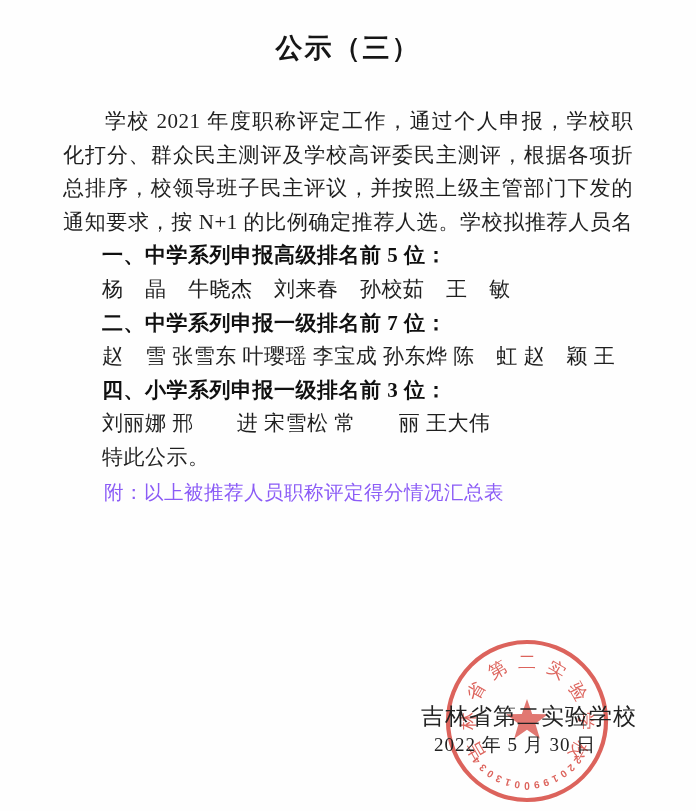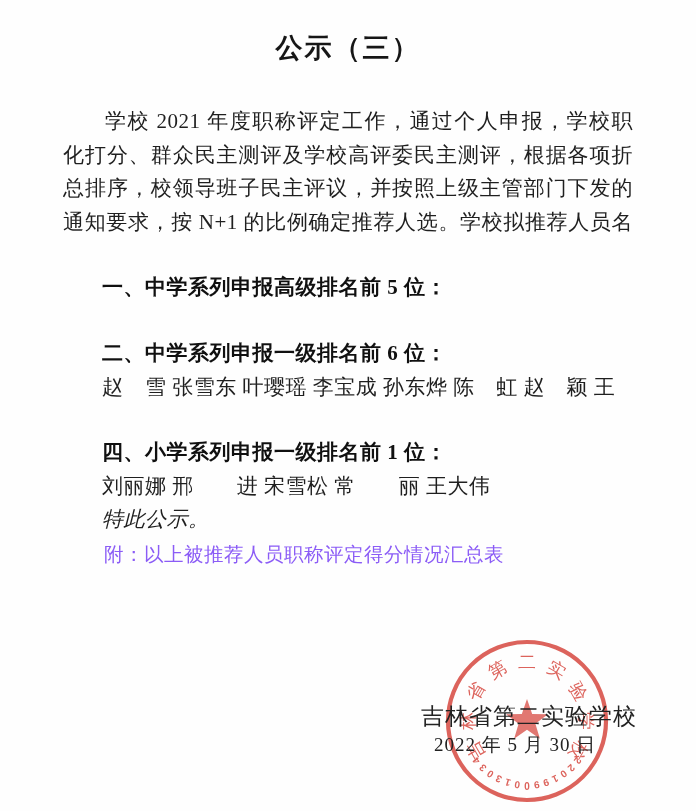--- a/index.html
+++ b/index.html
@@ -24,29 +24,29 @@
   }
   .para-line{
     text-align:justify;
     text-align-last:justify;
     height:33.6px;overflow:hidden;
   }
   .para-line.indent{ padding-left:42px; }
   .sec-heading{
     padding-left:39px;
     font-weight:700;color:#101010;
-    height:33.6px;overflow:hidden;margin-top:32px;
+    height:33.6px;overflow:hidden;
   }
   .sec-names{
     padding-left:39px;
     height:33.6px;overflow:hidden;
   }
   .closing{
     padding-left:39px;
-    height:33.6px;overflow:hidden;font-style:italic;
+    height:33.6px;overflow:hidden;
   }
   .attachment{
     padding-left:41px;
     font-size:19.5px;
     height:33.6px;line-height:35px;overflow:hidden;
     color:#8b5cf6;
   }
   .seal-wrap{
     position:absolute;left:442px;top:636px;
     width:170px;height:170px;
@@ -72,26 +72,27 @@
 
   <div class="title">公示（三）</div>
 
   <div class="content">
     <div class="para-line indent">学校 2021 年度职称评定工作，通过个人申报，学校职能部门量</div>
     <div class="para-line">化打分、群众民主测评及学校高评委民主测评，根据各项折算分数汇</div>
     <div class="para-line">总排序，校领导班子民主评议，并按照上级主管部门下发的评聘工作</div>
     <div class="para-line">通知要求，按 N+1 的比例确定推荐人选。学校拟推荐人员名单如下：</div>
 
     <div class="sec-heading">一、中学系列申报高级排名前 5 位：</div>
+    <div class="sec-names">杨　晶　牛晓杰　刘来春　孙校茹　王　敏</div>
 
-    <div class="sec-heading">二、中学系列申报一级排名前 6 位：</div>
+    <div class="sec-heading">二、中学系列申报一级排名前 7 位：</div>
     <div class="sec-names">赵　雪 张雪东 叶璎瑶 李宝成 孙东烨 陈　虹 赵　颖 王　放</div>
 
 
-    <div class="sec-heading">四、小学系列申报一级排名前 1 位：</div>
+    <div class="sec-heading">四、小学系列申报一级排名前 3 位：</div>
     <div class="sec-names">刘丽娜 邢　　进 宋雪松 常　　丽 王大伟</div>
 
     <div class="closing">特此公示。</div>
 
     <div class="attachment">附：以上被推荐人员职称评定得分情况汇总表</div>
   </div>
 
   <div class="seal-wrap" id="seal"><svg viewBox="0 0 170 170" width="170" height="170">
         <circle cx="85" cy="85" r="79" fill="none" stroke="#d9534b" stroke-width="4.2"></circle>
         <polygon points="85.0,63.0 90.2,77.9 105.9,78.2 93.4,87.7 97.9,102.8 85.0,93.8 72.1,102.8 76.6,87.7 64.1,78.2 79.8,77.9" fill="#d9534b" opacity="0.88"></polygon>

